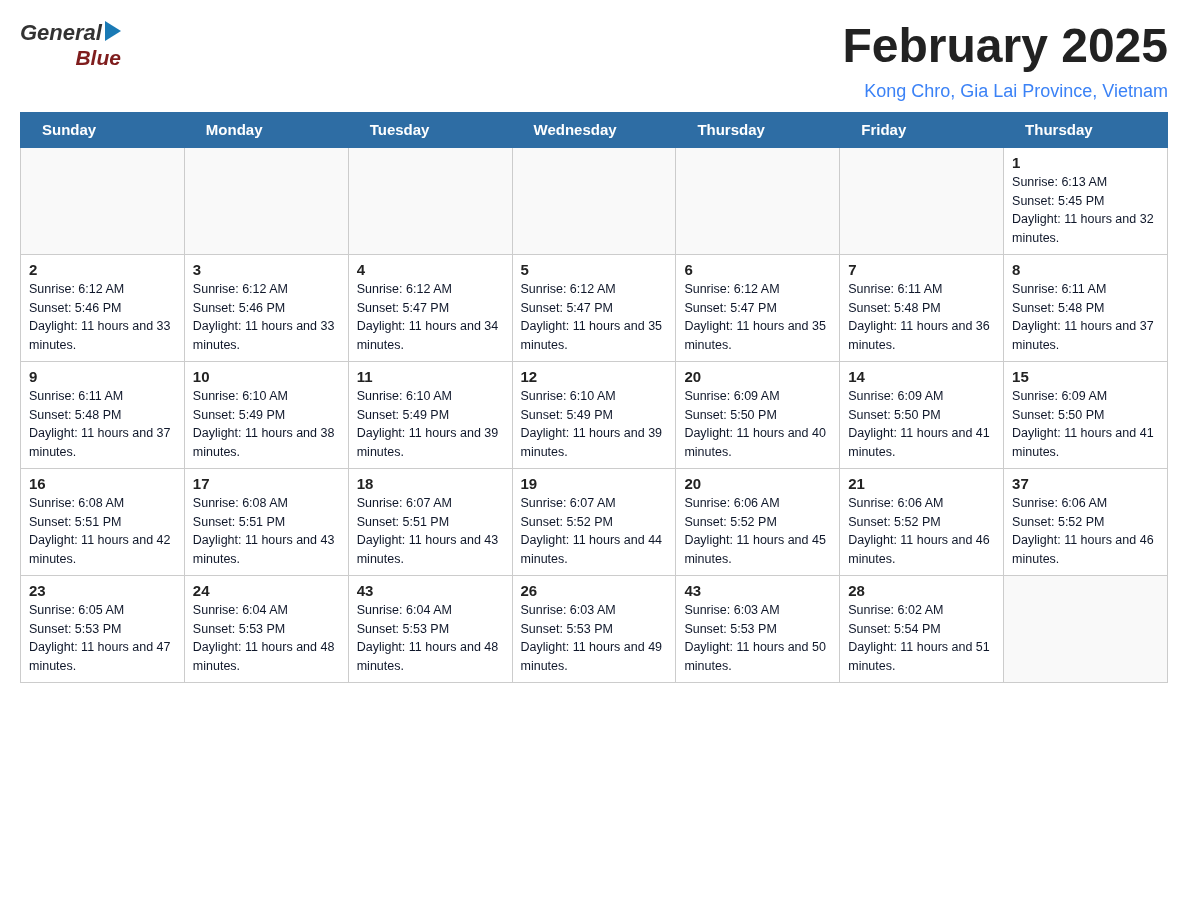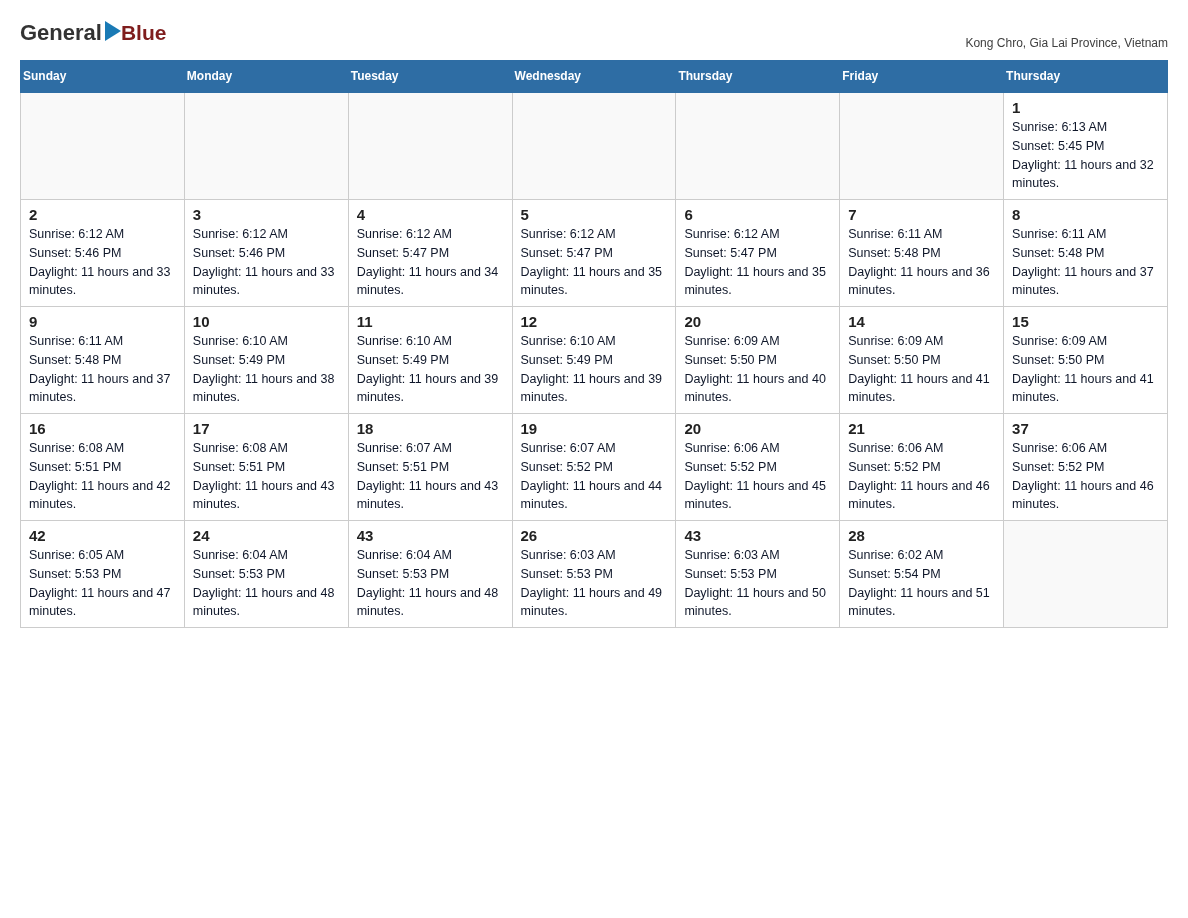--- a/index.html
+++ b/index.html
@@ -29,35 +29,35 @@
     .title-section {
       text-align: right;
     }
     .month-title {
       font-size: 48px;
       font-weight: bold;
       color: #222;
       line-height: 1.1;
     }
     .location {
-      font-size: 12px;
-      color: #404040;
-      margin-top: 16px;
+      font-size: 18px;
+      color: #3b82f6;
+      margin-top: 8px;
     }
     .calendar {
       width: 100%;
       border-collapse: collapse;
       margin-top: 10px;
     }
     .calendar th {
       background-color: #2e6da4;
       color: #fff;
-      padding: 8px 2px;
+      padding: 8px 21px;
       text-align: left;
-      font-size: 12px;
+      font-size: 15px;
       border: 1px solid #2e6da4;
       margin-top: 28px;
     }
     .calendar td {
       vertical-align: top;
       padding: 6px 8px;
       border: 1px solid #ccc;
       font-size: 13px;
       color: #333;
       width: 14.28%;
@@ -79,22 +79,23 @@
       line-height: 1.5;
     }
     .empty-cell {
       background: #f9f9f9;
     }
     .calendar tbody tr td {
       height: 100px;
     }
     .logo-container {
       display: flex;
-      flex-direction: row;
-      align-items: center;
+      flex-direction: column;
+      align-items: flex-end;
+      font-style: italic;
     }
     .logo-row {
       display: flex;
       align-items: center;
     }
     .logo-triangle {
       display: inline-block;
       width: 0;
       height: 0;
       border-top: 10px solid transparent;
@@ -109,20 +110,21 @@
 
 <div class="header">
   <div class="logo-container">
     <div class="logo-row">
       <span class="logo-text-general">General</span>
       <span class="logo-triangle"></span>
     </div>
     <span class="logo-text-blue">Blue</span>
   </div>
   <div class="title-section">
+    <div class="month-title">February 2025</div>
     <div class="location">Kong Chro, Gia Lai Province, Vietnam</div>
   </div>
 </div>
 
 <table class="calendar">
   <thead>
     <tr>
 
     <th>Sunday</th>
         <th>Monday</th>
@@ -231,21 +233,21 @@
           <span class="day-number">21</span>
           <div class="day-info">Sunrise: 6:06 AM<br>Sunset: 5:52 PM<br>Daylight: 11 hours and 46 minutes.</div>
         </td>
         <td>
           <span class="day-number">37</span>
           <div class="day-info">Sunrise: 6:06 AM<br>Sunset: 5:52 PM<br>Daylight: 11 hours and 46 minutes.</div>
         </td>
       </tr>
       <tr>
         <td>
-          <span class="day-number">42</span>
+          <span class="day-number">23</span>
           <div class="day-info">Sunrise: 6:05 AM<br>Sunset: 5:53 PM<br>Daylight: 11 hours and 47 minutes.</div>
         </td>
         <td>
           <span class="day-number">24</span>
           <div class="day-info">Sunrise: 6:04 AM<br>Sunset: 5:53 PM<br>Daylight: 11 hours and 48 minutes.</div>
         </td>
         <td>
           <span class="day-number">43</span>
           <div class="day-info">Sunrise: 6:04 AM<br>Sunset: 5:53 PM<br>Daylight: 11 hours and 48 minutes.</div>
         </td>

